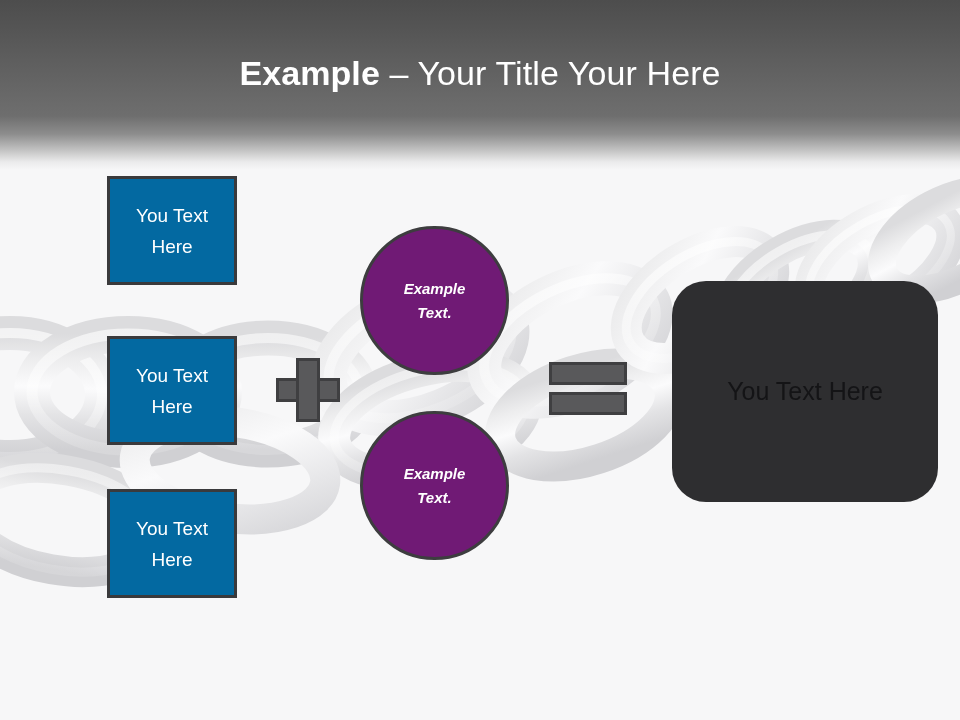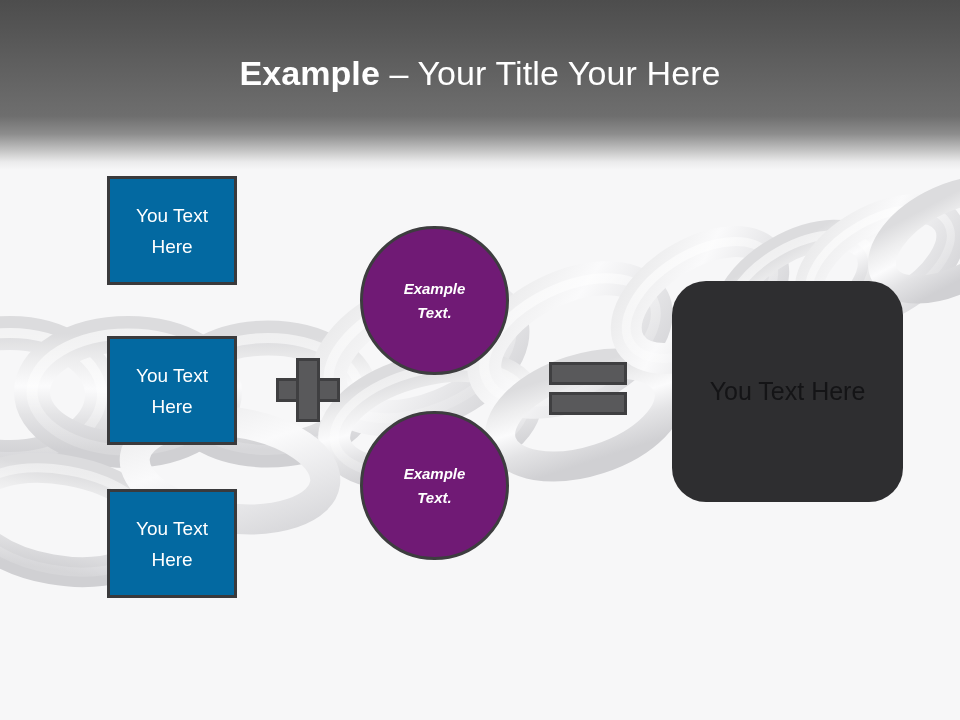--- a/index.html
+++ b/index.html
@@ -146,21 +146,21 @@
     box-sizing: border-box;
   }
   .equals-op .eq-top { top: 0; }
   .equals-op .eq-bottom { top: 30px; }
 
   
   .result-box {
     position: absolute;
     left: 672px;
     top: 281px;
-    width: 231px;
+    width: 266px;
     height: 221px;
     background: #2e2e30;
     border-radius: 34px;
     display: flex;
     align-items: center;
     justify-content: center;
     color: #141416;
     font-size: 25px;
     text-align: center;
   }

